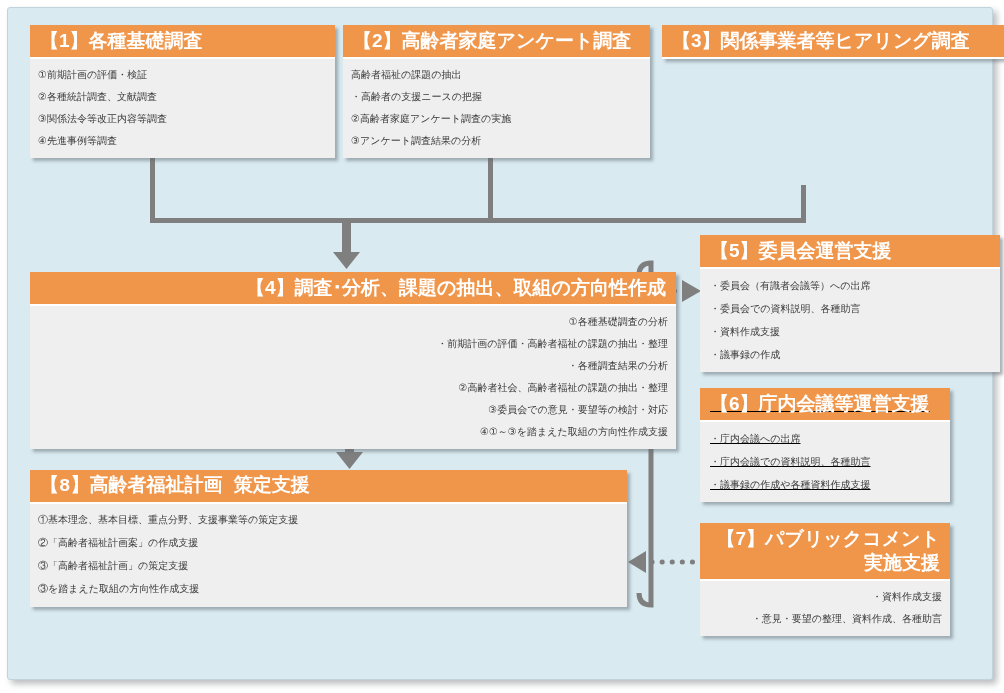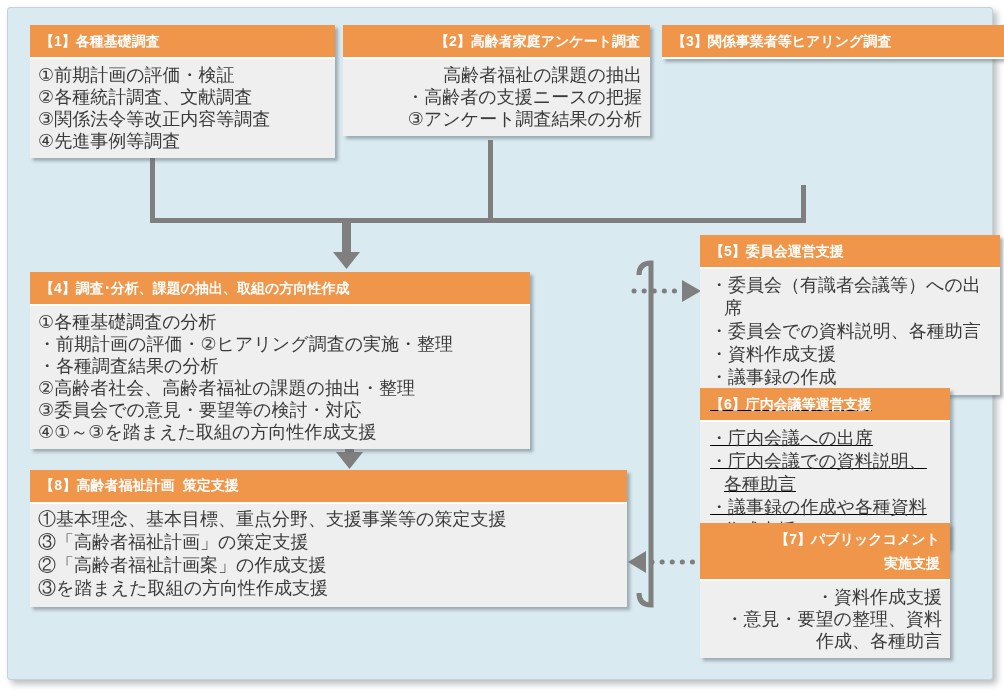--- a/index.html
+++ b/index.html
@@ -14,36 +14,36 @@
     box-shadow:4px 4px 6px rgba(60,70,75,.35);
   }
   .connectors{position:absolute;left:0;top:0;z-index:1;}
   .box{
     position:absolute;z-index:2;
     box-shadow:3px 3px 3px rgba(100,110,115,.5);
     background:#EFEFEF;
   }
   .hd{
     background:#F0964B;color:#ffffff;font-weight:bold;
-    font-size:14px;line-height:24px;padding:4px 10px;
+    font-size:19px;line-height:24px;padding:4px 10px;
     border-bottom:2px solid #ffffff;letter-spacing:0;
     white-space:nowrap;
   }
   .hd .ind{padding-left:36px;}
   .bd{
-    background:#EFEFEF;color:#3A3A3A;font-size:18px;line-height:22px;
+    background:#EFEFEF;color:#3A3A3A;font-size:10px;line-height:22px;
     padding:5px 8px 6px 8px;
     border-radius:29px;
   }
   .li{padding-left:14px;text-indent:-14px;}
   
   #b1{left:30px;top:25px;width:305px;}
-  #b2{left:343px;top:25px;width:307px;text-align:right;}
+  #b2{left:343px;top:25px;width:307px;}
   #b3{left:662px;top:25px;width:388px;}
-  #b4{left:30px;top:272px;width:500px;}
+  #b4{left:30px;top:272px;width:646px;text-align:right;}
   #b5{left:700px;top:235px;width:300px;}
   #b6{left:700px;top:388px;width:250px;text-decoration:underline;}
   #b7{left:700px;top:523px;width:250px;text-align:right;}
   #b8{left:30px;top:470px;width:597px;font-family:Liberation Mono, monospace;}
   #b8 .bd{line-height:23px;}
   #b5 .bd,#b6 .bd{line-height:23px;padding-left:10px;}
   #b7 .bd{padding-left:10px;}
 </style>
 </head>
 <body>
@@ -81,33 +81,34 @@
       <div class="li">③関係法令等改正内容等調査</div>
       <div class="li">④先進事例等調査</div>
     </div>
   </div>
 
   <div class="box" id="b2">
     <div class="hd">【2】高齢者家庭アンケート調査</div>
     <div class="bd">
       <div class="li">高齢者福祉の課題の抽出</div>
       <div class="li">・高齢者の支援ニースの把握</div>
+      <div class="li">②高齢者家庭アンケート調査の実施</div>
       <div class="li">③アンケート調査結果の分析</div>
     </div>
   </div>
 
   <div class="box" id="b3">
     <div class="hd">【3】関係事業者等ヒアリング調査</div>
   </div>
 
   <div class="box" id="b4">
     <div class="hd">【4】調査･分析、課題の抽出、取組の方向性作成</div>
     <div class="bd">
       <div class="li">①各種基礎調査の分析</div>
-      <div class="li">・前期計画の評価・②ヒアリング調査の実施・整理</div>
+      <div class="li">・前期計画の評価・高齢者福祉の課題の抽出・整理</div>
       <div class="li">・各種調査結果の分析</div>
       <div class="li">②高齢者社会、高齢者福祉の課題の抽出・整理</div>
       <div class="li">③委員会での意見・要望等の検討・対応</div>
       <div class="li">④①～③を踏まえた取組の方向性作成支援</div>
     </div>
   </div>
 
   <div class="box" id="b5">
     <div class="hd">【5】委員会運営支援</div>
     <div class="bd">
@@ -135,18 +136,18 @@
     <div class="bd">
       <div class="li">・資料作成支援</div>
       <div class="li">・意見・要望の整理、資料作成、各種助言</div>
     </div>
   </div>
 
   <div class="box" id="b8">
     <div class="hd">【8】高齢者福祉計画 策定支援</div>
     <div class="bd">
       <div class="li">①基本理念、基本目標、重点分野、支援事業等の策定支援</div>
+      <div class="li">②「高齢者福祉計画案」の作成支援</div>
       <div class="li">③「高齢者福祉計画」の策定支援</div>
-      <div class="li">②「高齢者福祉計画案」の作成支援</div>
       <div class="li">③を踏まえた取組の方向性作成支援</div>
     </div>
   </div>
 </div>
 
 </body></html>

